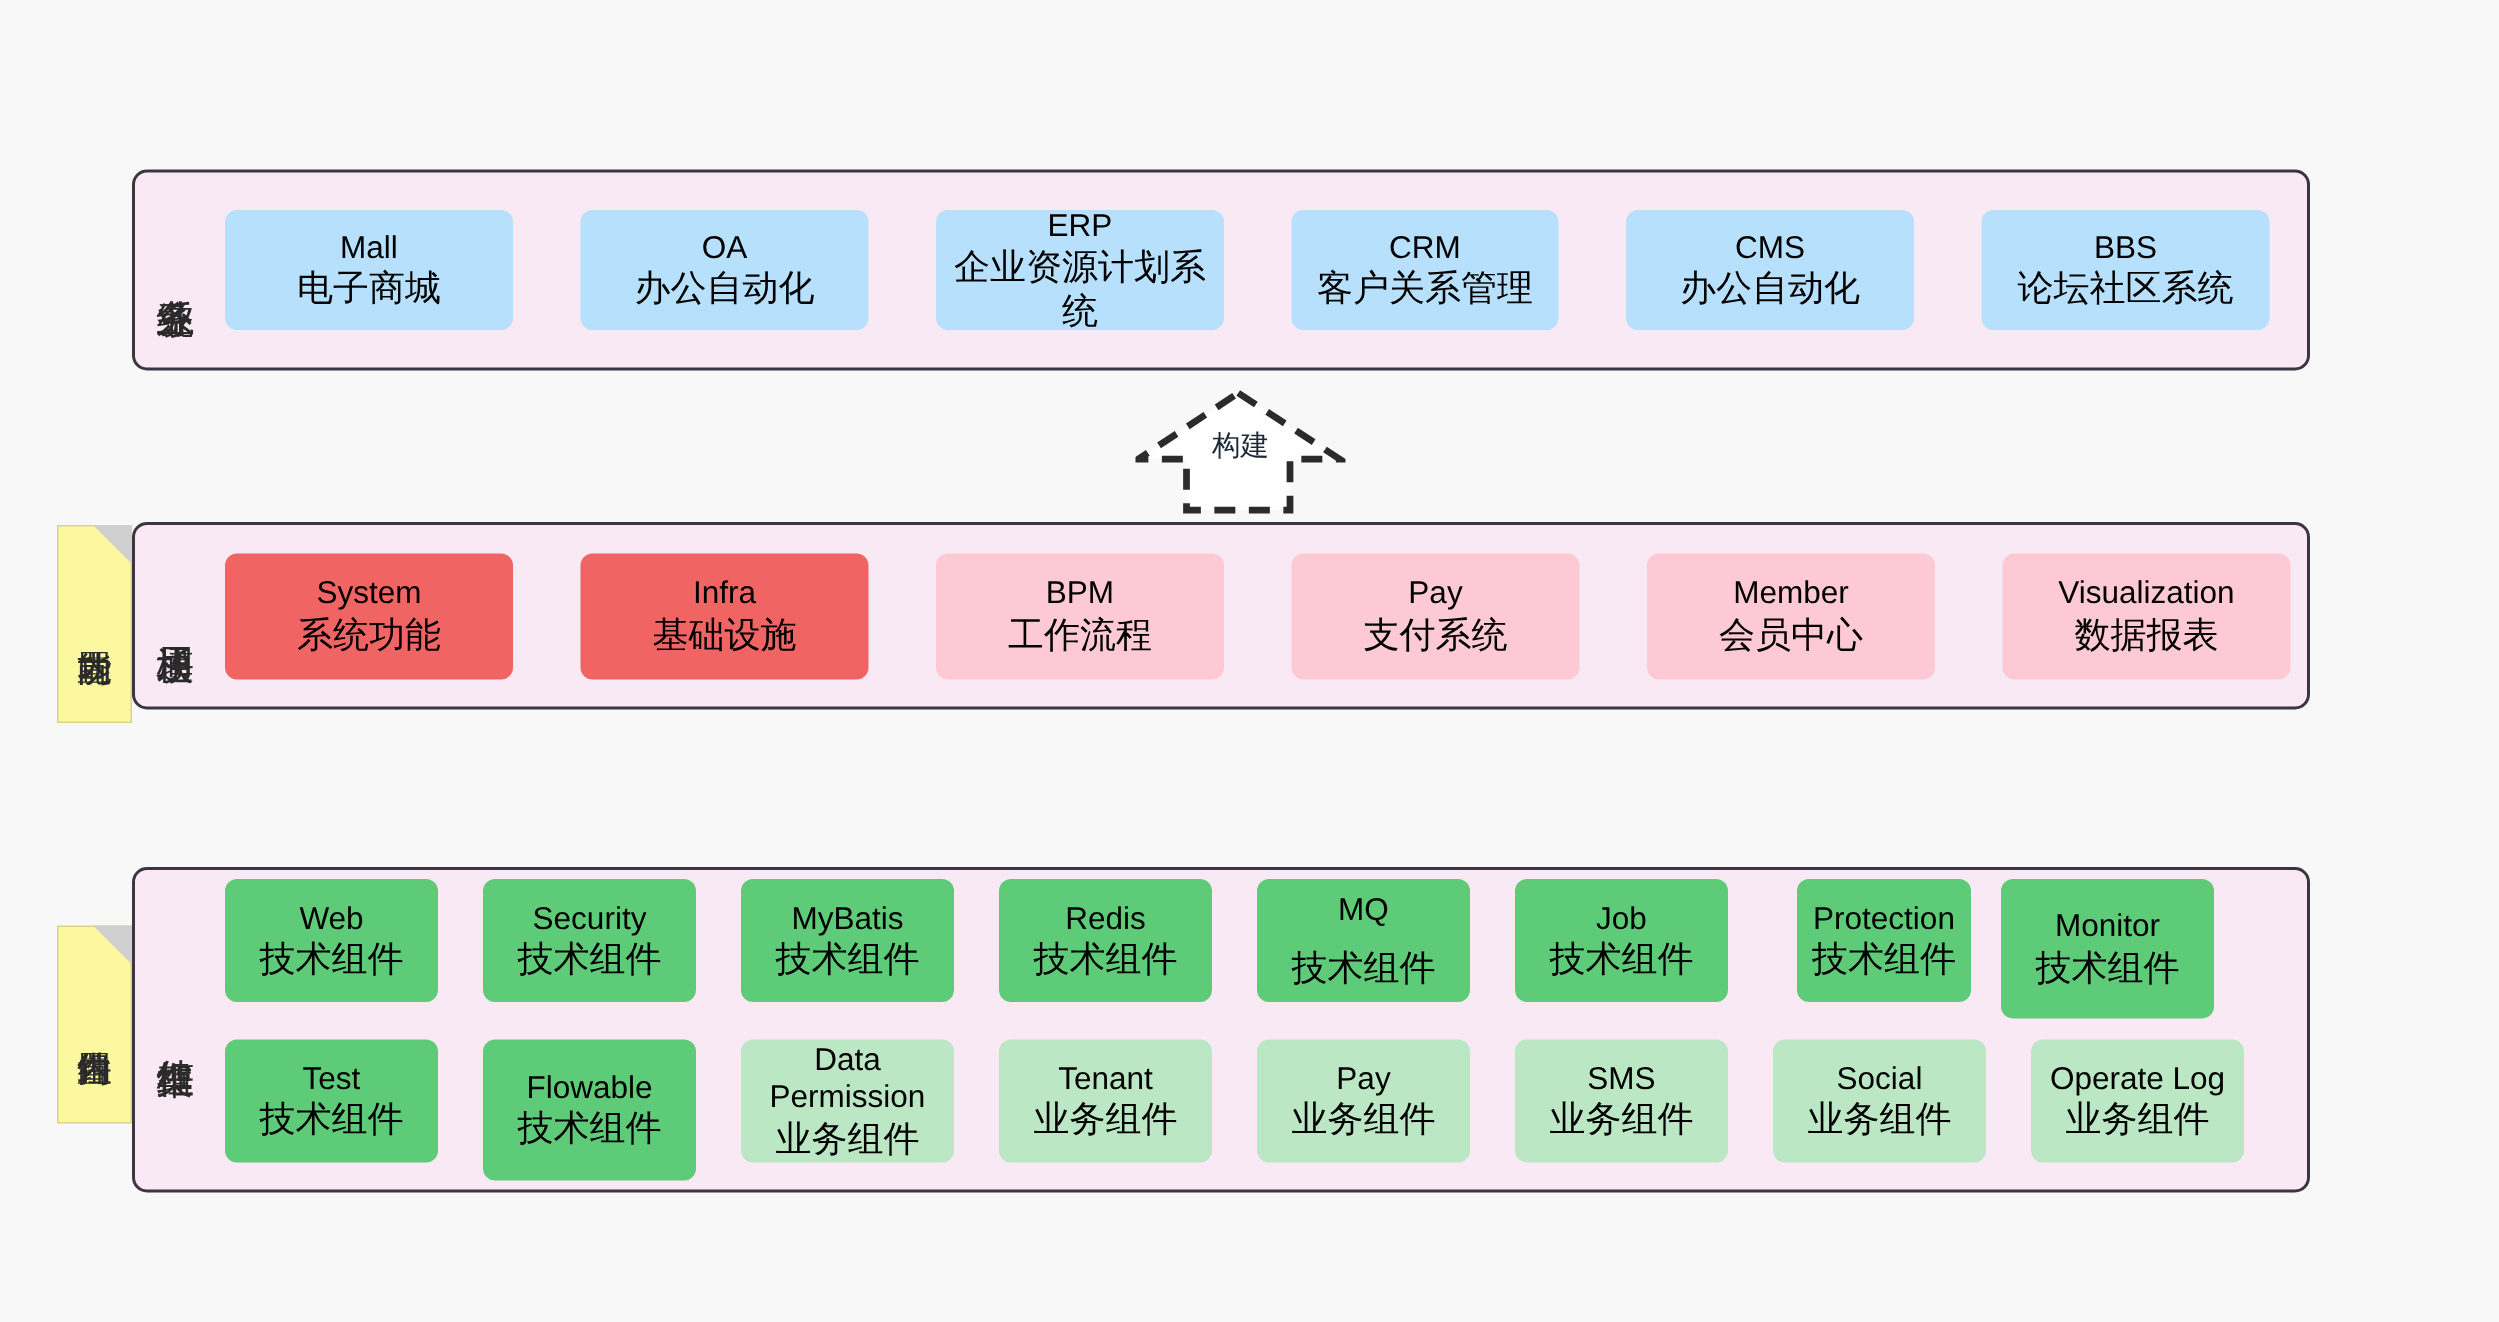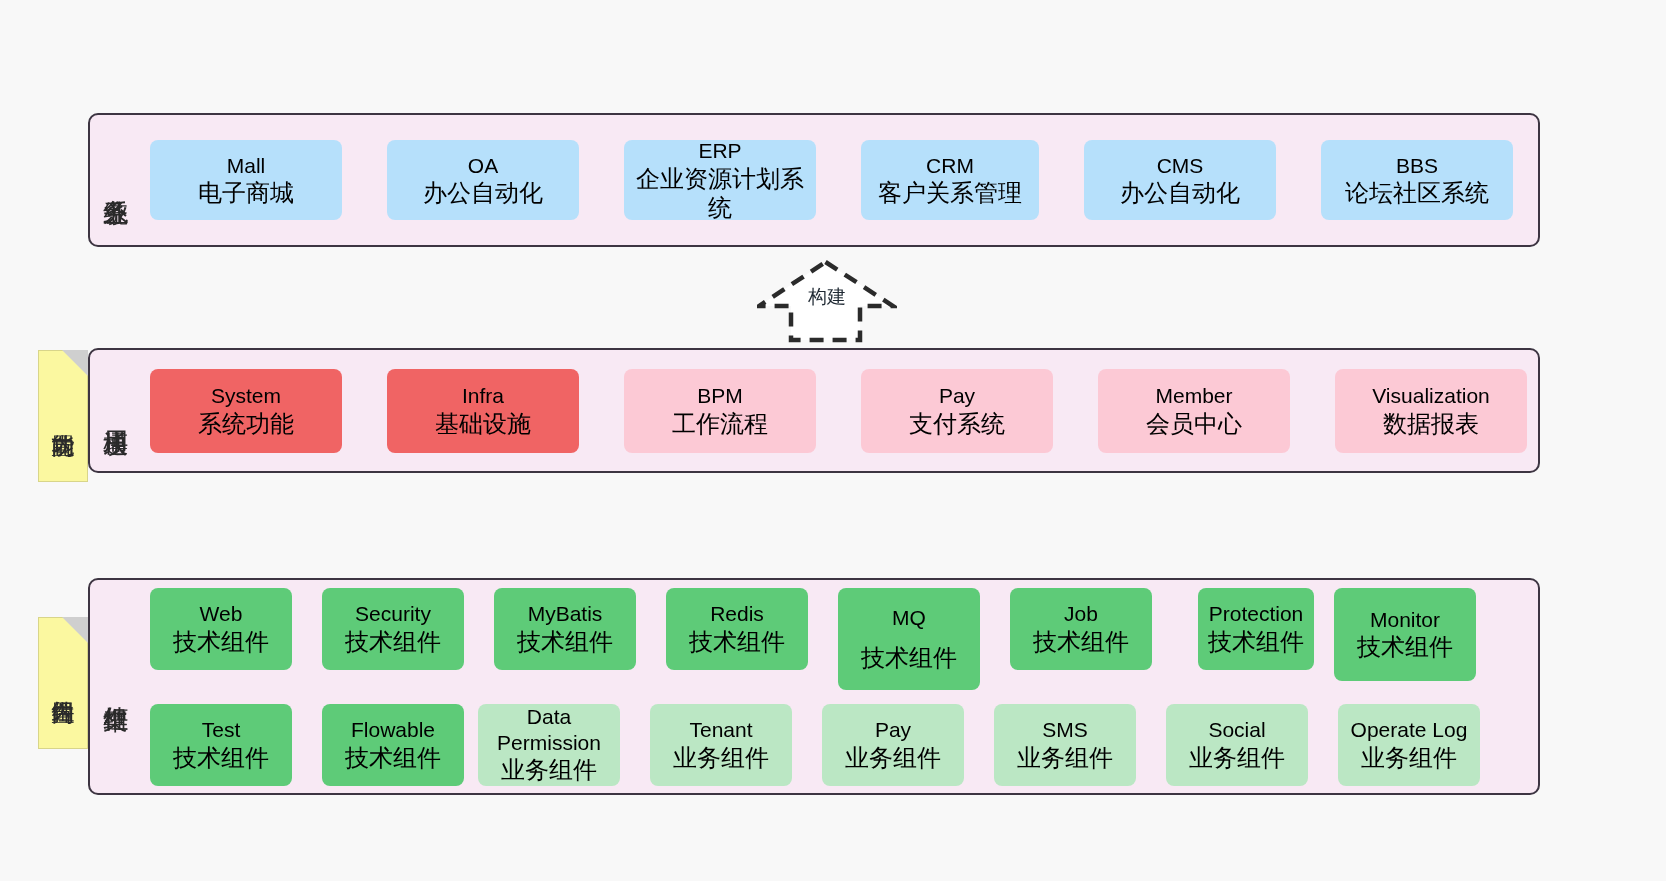--- a/index.html
+++ b/index.html
@@ -205,21 +205,21 @@
             <div class="t-cn">技术组件</div>
           </div>
           <div class="card c-green" style="width: 142px; height: 82px; margin-right: 30px;">
             <div class="t-en">MyBatis</div>
             <div class="t-cn">技术组件</div>
           </div>
           <div class="card c-green" style="width: 142px; height: 82px; margin-right: 30px;">
             <div class="t-en">Redis</div>
             <div class="t-cn">技术组件</div>
           </div>
-          <div class="card c-green" style="width: 142px; height: 102px; margin-right: 30px; gap: 12px;">
+          <div class="card c-green" style="width: 142px; height: 82px; margin-right: 30px; gap: 12px;">
             <div class="t-en">MQ</div>
             <div class="t-cn">技术组件</div>
           </div>
           <div class="card c-green" style="width: 142px; height: 82px; margin-right: 46px;">
             <div class="t-en">Job</div>
             <div class="t-cn">技术组件</div>
           </div>
           <div class="card c-green" style="width: 116px; height: 82px; margin-right: 20px;">
             <div class="t-en">Protection</div>
             <div class="t-cn">技术组件</div>
@@ -227,21 +227,21 @@
           <div class="card c-green" style="width: 142px; height: 93px; margin-right: 30px;">
             <div class="t-en">Monitor</div>
             <div class="t-cn">技术组件</div>
           </div>
         </div>
       <div class="row" id="row-fw-1" style="margin-top: 14px; padding-left: 12px;">
           <div class="card c-green" style="width: 142px; height: 82px; margin-right: 30px;">
             <div class="t-en">Test</div>
             <div class="t-cn">技术组件</div>
           </div>
-          <div class="card c-green" style="width: 142px; height: 82px; margin-right: 14px;">
+          <div class="card c-green" style="width: 142px; height: 94px; margin-right: 30px;">
             <div class="t-en">Flowable</div>
             <div class="t-cn">技术组件</div>
           </div>
           <div class="card c-lightgreen" style="width: 142px; height: 82px; margin-right: 30px;">
             <div class="t-en">Data Permission</div>
             <div class="t-cn">业务组件</div>
           </div>
           <div class="card c-lightgreen" style="width: 142px; height: 82px; margin-right: 30px;">
             <div class="t-en">Tenant</div>
             <div class="t-cn">业务组件</div>

